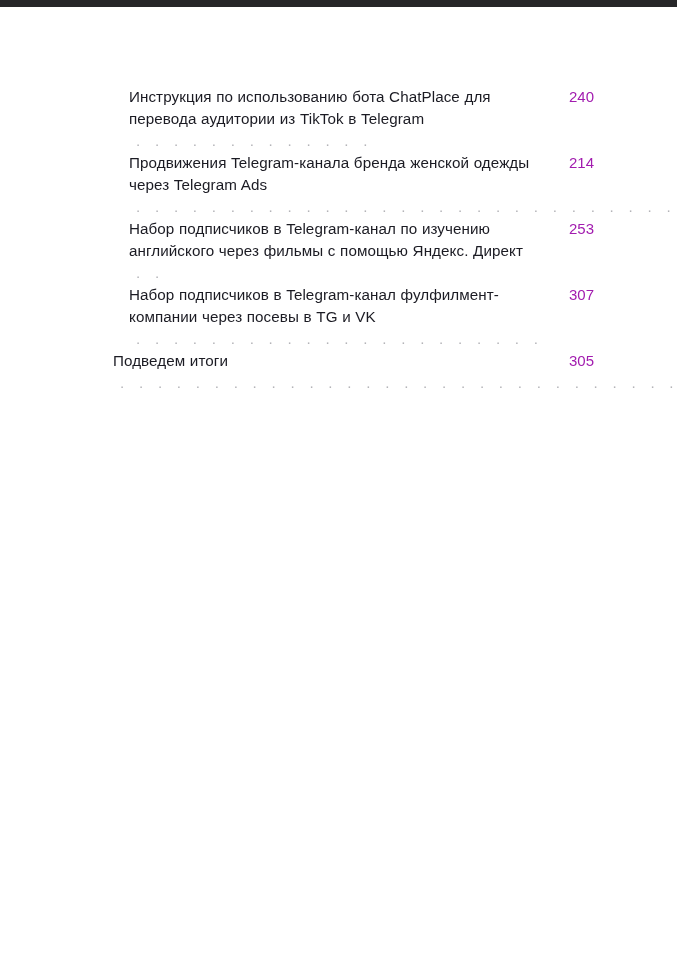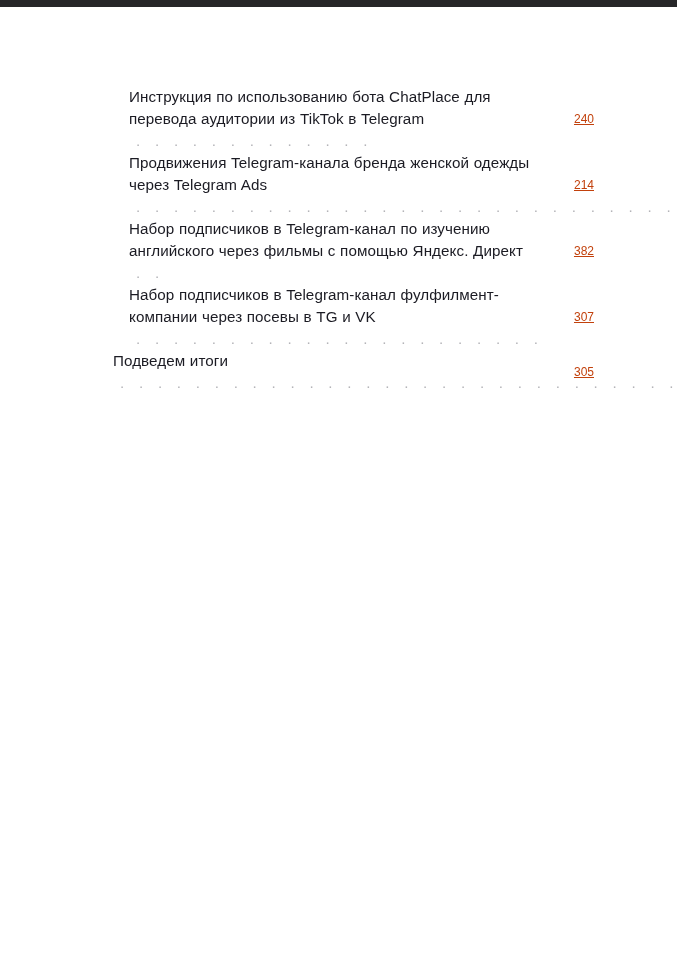--- a/index.html
+++ b/index.html
@@ -71,50 +71,49 @@
     letter-spacing: 5.1px;
     font-size: 15.2px;
     white-space: nowrap;
     padding-left: 7px;
   }
 
   .entry-page {
     flex: 0 0 auto;
     width: 38px;
     text-align: right;
-    font-size: 12px;
+    font-size: 15px;
     line-height: 22px;
-    color: #c2410c;
+    color: #a21caf;
     font-variant-numeric: lining-nums;
-    text-decoration: underline;
   }
 
   
-  .toc-entry { align-items: center; }
+  .toc-entry { align-items: flex-start; }
   .entry-text { display: block; }
 </style>
 </head>
 <body>
 
 <div class="page-body">
 
   <div class="top-bar"></div>
 
   <div class="toc" id="toc-root">
       <div class="toc-entry indented">
         <div class="entry-text">Инструкция по использованию бота ChatPlace для перевода аудитории из TikTok в Telegram <span class="leader">. . . . . . . . . . . . .</span></div>
         <div class="entry-page">240</div>
       </div>
       <div class="toc-entry indented">
         <div class="entry-text">Продвижения Telegram-канала бренда женской одежды через Telegram Ads <span class="leader">. . . . . . . . . . . . . . . . . . . . . . . . . . . . . .</span></div>
         <div class="entry-page">214</div>
       </div>
       <div class="toc-entry indented">
         <div class="entry-text">Набор подписчиков в Telegram-канал по изучению английского через фильмы с помощью Яндекс. Директ <span class="leader">. .</span></div>
-        <div class="entry-page">382</div>
+        <div class="entry-page">253</div>
       </div>
       <div class="toc-entry indented">
         <div class="entry-text">Набор подписчиков в Telegram-канал фулфилмент-компании через посевы в TG и VK <span class="leader">. . . . . . . . . . . . . . . . . . . . . .</span></div>
         <div class="entry-page">307</div>
       </div>
       <div class="toc-entry">
         <div class="entry-text">Подведем итоги <span class="leader">. . . . . . . . . . . . . . . . . . . . . . . . . . . . . . . . . .</span></div>
         <div class="entry-page">305</div>
       </div>
     </div>

